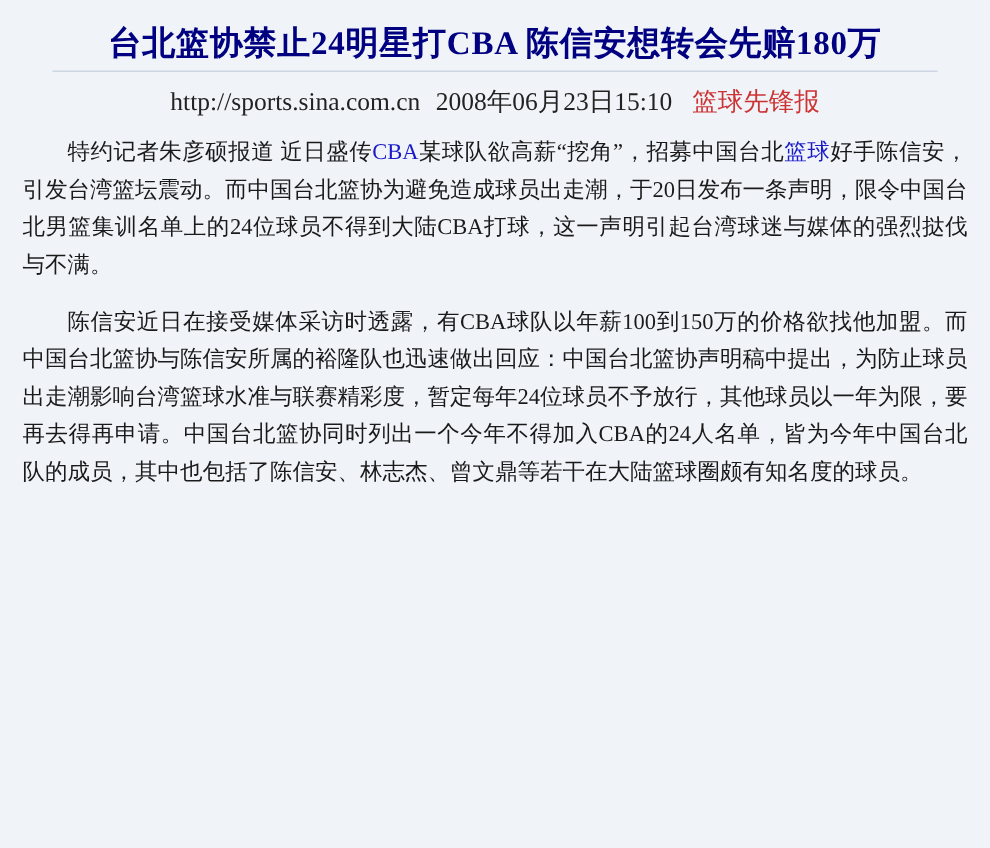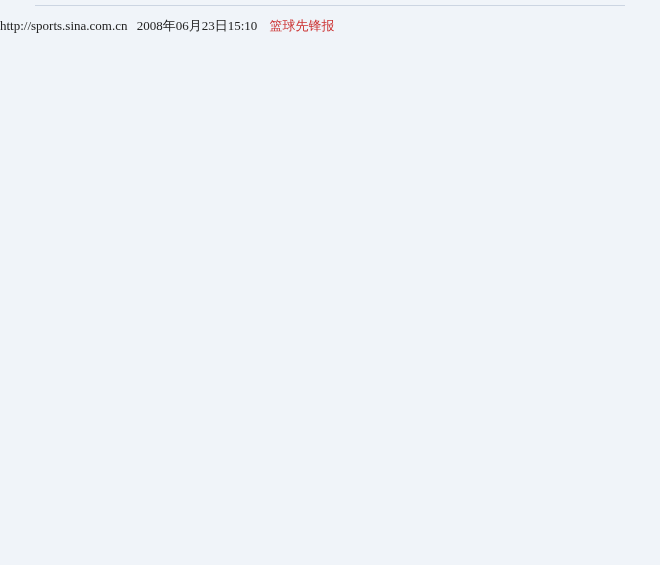--- a/index.html
+++ b/index.html
@@ -35,22 +35,22 @@
     color: var(--title-navy, #000080);
     letter-spacing: 0.5px;
   }
   .divider {
     margin: 5px 35px 0;
     height: 0;
     border-bottom: 1px solid var(--divider, #ccd5e2);
   }
   .source-line {
     margin-top: 11px;
-    text-align: left;
-    font-size: 13px;
+    text-align: center;
+    font-size: 17px;
     line-height: 17px;
     color: #222222;
     white-space: nowrap;
   }
   .src-date { margin-left: 6px; }
   .src-name {
     margin-left: 9px;
     color: var(--source-red, #cc3333);
     text-decoration: none;
     cursor: pointer;
@@ -70,25 +70,28 @@
     color: var(--link-blue, #1a1ac8);
     text-decoration: none;
     cursor: pointer;
   }
 </style>
 </head>
 <body>
 
 <div class="page">
 
+  <h1 class="title">台北篮协禁止24明星打CBA 陈信安想转会先赔180万</h1>
 
   <div class="divider"></div>
 
   <div class="source-line">
     <span class="src-url">http://sports.sina.com.cn</span>
     <span class="src-date">2008年06月23日15:10</span>
     <a class="src-name" href="#">篮球先锋报</a>
   </div>
 
   <div class="article-body">
+      <p class="para"><span>特约记者朱彦硕报道 近日盛传</span><a href="#" class="inline-link">CBA</a><span>某球队欲高薪“挖角”，招募中国台北</span><a href="#" class="inline-link">篮球</a><span>好手陈信安，引发台湾篮坛震动。而中国台北篮协为避免造成球员出走潮，于20日发布一条声明，限令中国台北男篮集训名单上的24位球员不得到大陆CBA打球，这一声明引起台湾球迷与媒体的强烈挞伐与不满。</span></p>
+      <p class="para"><span>陈信安近日在接受媒体采访时透露，有CBA球队以年薪100到150万的价格欲找他加盟。而中国台北篮协与陈信安所属的裕隆队也迅速做出回应：中国台北篮协声明稿中提出，为防止球员出走潮影响台湾篮球水准与联赛精彩度，暂定每年24位球员不予放行，其他球员以一年为限，要再去得再申请。中国台北篮协同时列出一个今年不得加入CBA的24人名单，皆为今年中国台北队的成员，其中也包括了陈信安、林志杰、曾文鼎等若干在大陆篮球圈颇有知名度的球员。</span></p>
     </div>
 
 </div>
 
 </body></html>

